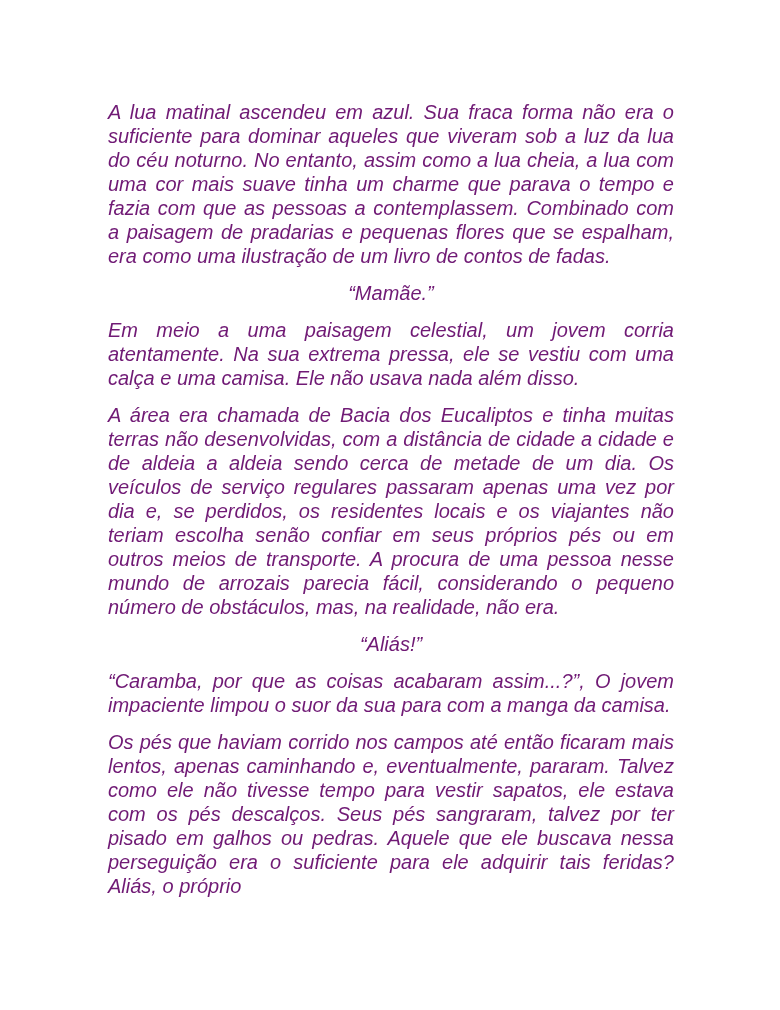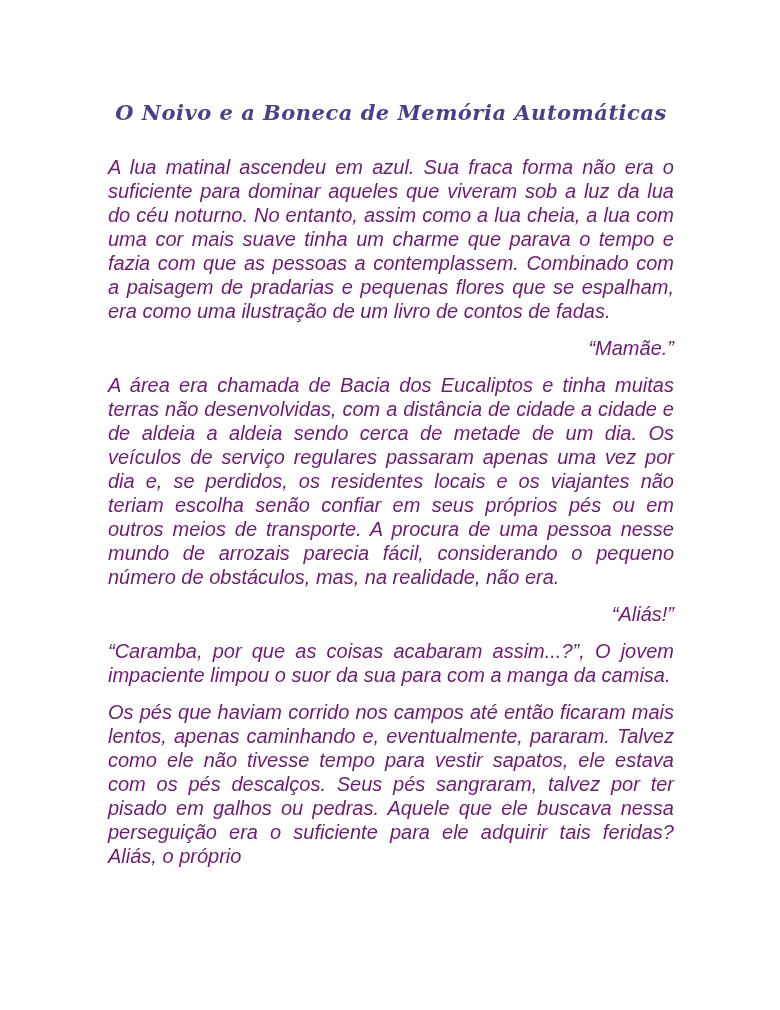--- a/index.html
+++ b/index.html
@@ -29,34 +29,34 @@
     .doc-body p {
       font-family: "Liberation Sans", sans-serif;
       font-size: 20px;
       line-height: 24px;
       color: #701a75;
       text-align: justify;
       margin: 0 0 13px 0;
       font-style: italic;
     }
     .doc-body p.dialogue {
-      text-align: right;
+      text-align: center;
     }
   </style>
 </head>
 <body>
 
 <div class="page">
-  <h1 class="doc-title">O Noivo e a Boneca de Memória Automáticas</h1>
 
   <div class="doc-body">
     <p>A lua matinal ascendeu em azul. Sua fraca forma não era o suficiente para dominar aqueles que viveram sob a luz da lua do céu noturno. No entanto, assim como a lua cheia, a lua com uma cor mais suave tinha um charme que parava o tempo e fazia com que as pessoas a contemplassem. Combinado com a paisagem de pradarias e pequenas flores que se espalham, era como uma ilustração de um livro de contos de fadas.</p>
 
     <p class="dialogue">“Mamãe.”</p>
 
+    <p>Em meio a uma paisagem celestial, um jovem corria atentamente. Na sua extrema pressa, ele se vestiu com uma calça e uma camisa. Ele não usava nada além disso.</p>
 
     <p>A área era chamada de Bacia dos Eucaliptos e tinha muitas terras não desenvolvidas, com a distância de cidade a cidade e de aldeia a aldeia sendo cerca de metade de um dia. Os veículos de serviço regulares passaram apenas uma vez por dia e, se perdidos, os residentes locais e os viajantes não teriam escolha senão confiar em seus próprios pés ou em outros meios de transporte. A procura de uma pessoa nesse mundo de arrozais parecia fácil, considerando o pequeno número de obstáculos, mas, na realidade, não era.</p>
 
     <p class="dialogue">“Aliás!”</p>
 
 
     <p>“Caramba, por que as coisas acabaram assim...?”, O jovem impaciente limpou o suor da sua para com a manga da camisa.</p>
 
     <p>Os pés que haviam corrido nos campos até então ficaram mais lentos, apenas caminhando e, eventualmente, pararam. Talvez como ele não tivesse tempo para vestir sapatos, ele estava com os pés descalços. Seus pés sangraram, talvez por ter pisado em galhos ou pedras. Aquele que ele buscava nessa perseguição era o suficiente para ele adquirir tais feridas? Aliás, o próprio</p>
   </div>

